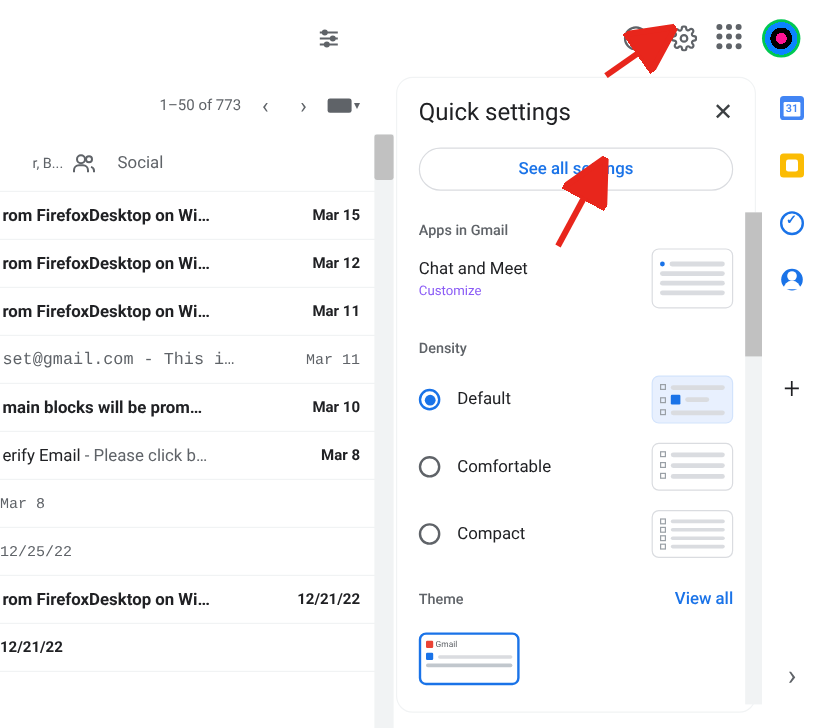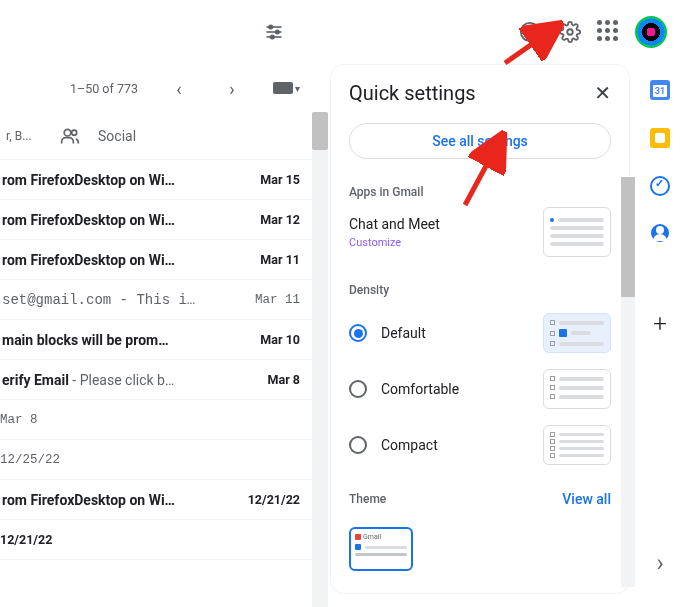--- a/index.html
+++ b/index.html
@@ -66,38 +66,38 @@
     position:absolute;
     left:0; top:64px;
     width: 320px;
     height: 543px;
     background:#fff;
     border-right: none;
   }
   .pager {
     height: 48px;
     display:flex; align-items:center; justify-content:flex-end;
-    gap:29px;
+    gap:8px;
     padding-right: 20px;
     color:#5f6368;
     font-size:12.5px;
   }
   .pager .chev { width:24px; text-align:center; cursor:pointer; font-size:18px;}
   .keyboard-toggle { display:flex; align-items:center; gap:2px; cursor:pointer;}
   .keyboard-toggle .kb { width:20px; height:12px; background:#5f6368; border-radius:2px;}
   .keyboard-toggle .tri { font-size:10px;}
   .tabs-row {
     height: 48px;
     display:flex; align-items:center;
     padding-left: 60px;
     gap:18px;
     border-bottom: 1px solid #f1f3f4;
     color:#5f6368;
   }
-  .tabs-row .sub { font-size:12px; color:#5f6368; position:absolute; left:0; padding-left:6px;text-align:right;}
+  .tabs-row .sub { font-size:12px; color:#5f6368; position:absolute; left:11px; padding-left:16px;text-align:right;}
   .tabs-row .soc-icon { font-size:18px; }
   .tabs-row .soc-label { font-size:14px; }
   .mail-list { }
   .mail-row {
     height: 40px;
     display:flex; align-items:center;
     justify-content: space-between;
     padding: 0 20px 0 0;
     border-bottom: 1px solid #f1f3f4;
     cursor:pointer;
@@ -197,21 +197,21 @@
   .density-preview.compact .dp-lines { gap:2px;}
   .density-preview.compact .dp-lines .bar { height:3px;}
 
   .qs-theme {
     margin-top:26px;
     display:flex; align-items:center; justify-content:space-between;
   }
   .qs-theme .va { color:#1a73e8; font-size:14px; font-weight:500; cursor:pointer;}
   .theme-thumb {
     margin:10px 18px 0 18px;
-    width:64px; height:44px;
+    width:84px; height:44px;
     border:2px solid #1a73e8; border-radius:6px;
     padding:4px;
     display:flex; flex-direction:column; gap:3px;
     cursor:pointer;
   }
   .theme-thumb .tt-top { display:flex; gap:2px; align-items:center;}
   .theme-thumb .m { width:6px;height:6px;background:#ea4335;border-radius:1px;}
   .theme-thumb .g { font-size:7px; color:#5f6368;}
   .theme-thumb .tt-line { display:flex; gap:4px; align-items:center;}
   .theme-thumb .tt-line .sq2 { width:6px; height:6px; background:#1a73e8; border-radius:1px;}
@@ -335,21 +335,21 @@
       </div>
     <div class="mail-row read">
         <span class="subj"><span>set@gmail.com</span><span class="snippet"> - This is a c…</span></span>
         <span class="date">Mar 11</span>
       </div>
     <div class="mail-row">
         <span class="subj">main blocks will be prom…</span>
         <span class="date">Mar 10</span>
       </div>
     <div class="mail-row">
-        <span class="subj"><span style="font-weight:700">erify Email</span><span class="snippet"> - Please click b…</span></span>
+        <span class="subj"><span style="font-weight:400">erify Email</span><span class="snippet"> - Please click b…</span></span>
         <span class="date">Mar 8</span>
       </div>
     <div class="mail-row read">
         <span class="date">Mar 8</span>
       </div>
     <div class="mail-row read">
         <span class="date">12/25/22</span>
       </div>
     <div class="mail-row">
         <span class="subj">rom FirefoxDesktop on Wi…</span>

